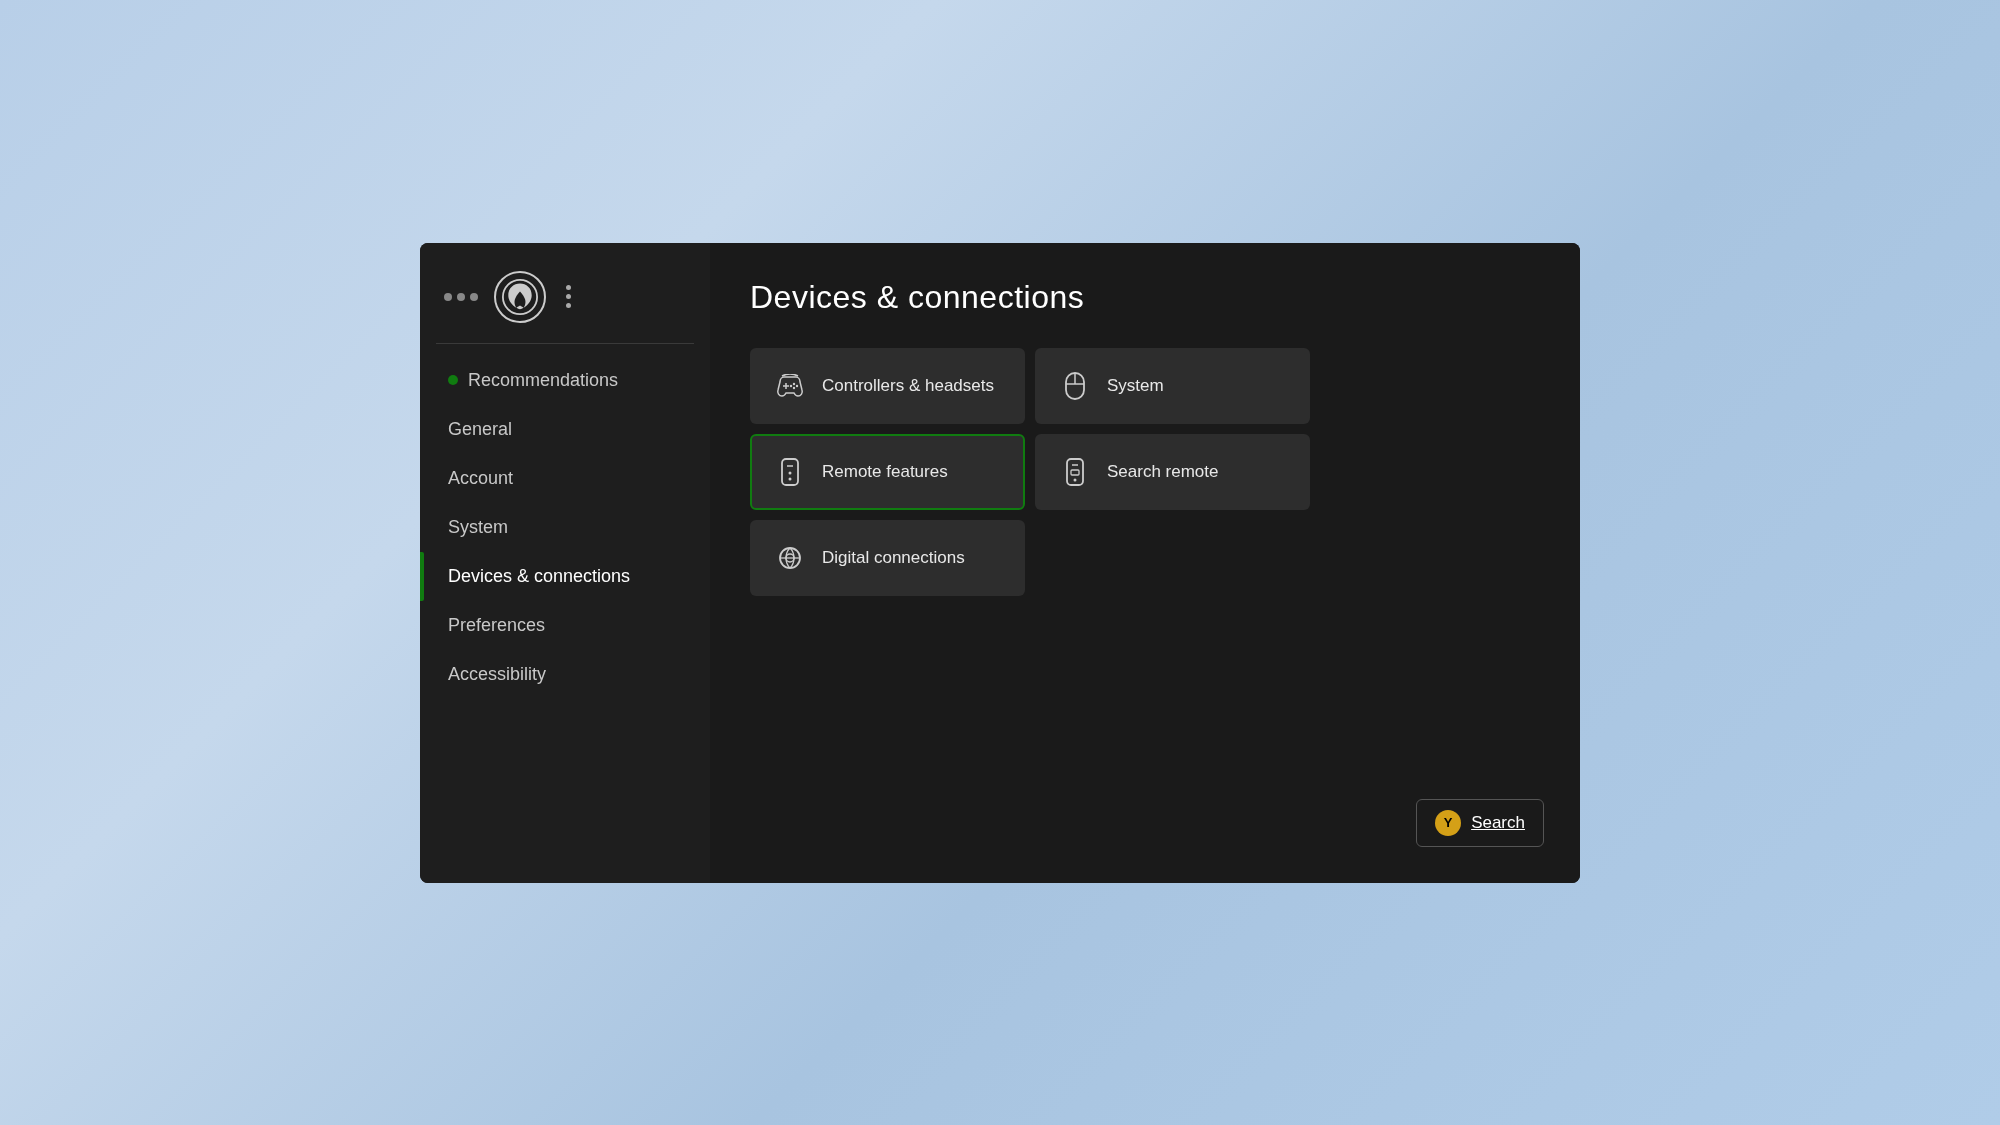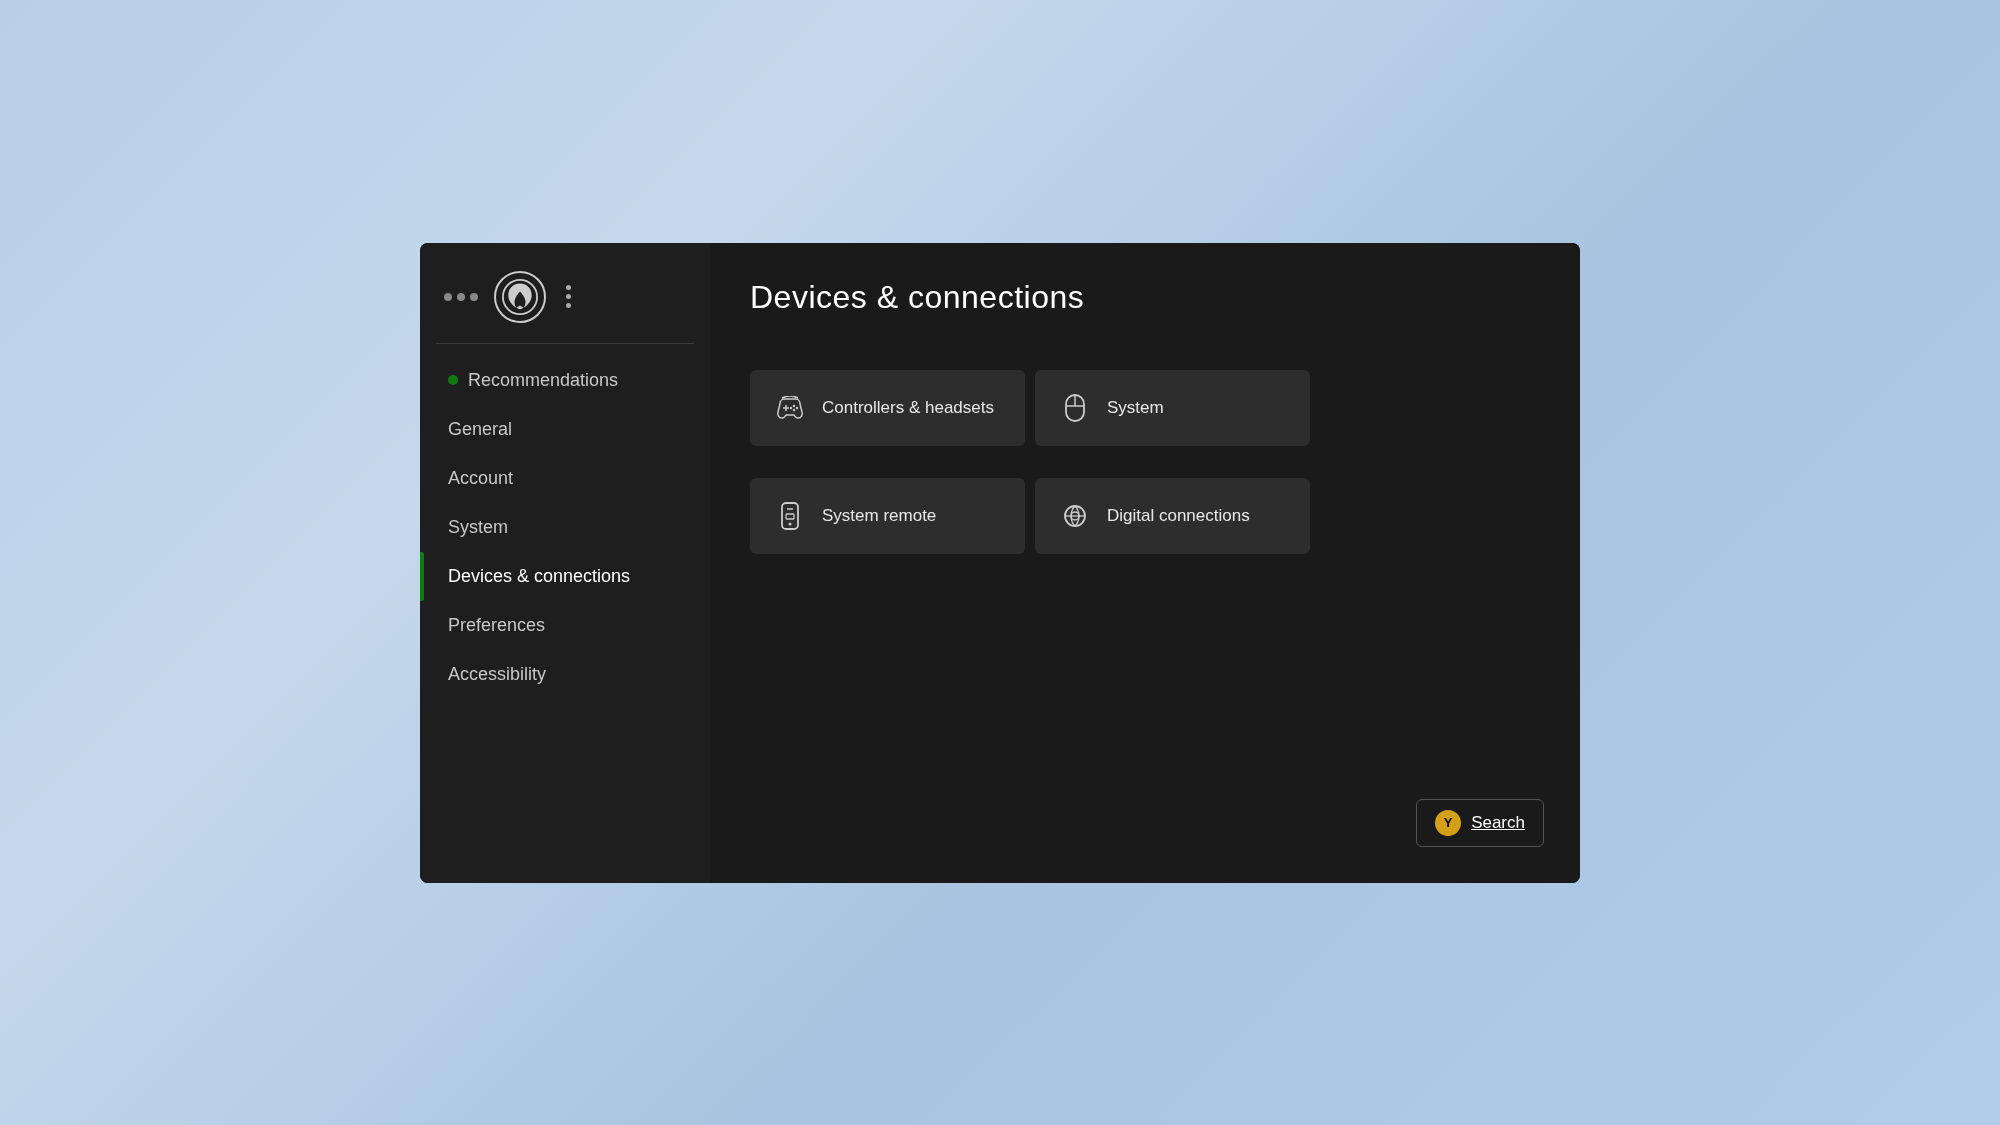--- a/index.html
+++ b/index.html
@@ -167,21 +167,20 @@
       background: #2d2d2d;
       border-radius: 6px;
       padding: 22px 24px;
       display: flex;
       align-items: center;
       gap: 18px;
       cursor: pointer;
       position: relative;
       border: 2px solid transparent;
       transition: background 0.15s;
-      margin-top: 22px;
     }
 
     .grid-item.selected {
       border: 2.5px solid #107c10;
       background: #2d2d2d;
     }
 
     .grid-item-label {
       color: #e8e8e8;
       font-size: 17px;
@@ -313,31 +312,42 @@
         <div class="item-icon">
           <svg width="22" height="30" viewBox="0 0 22 30" fill="none" xmlns="http://www.w3.org/2000/svg">
             <rect x="2" y="2" width="18" height="26" rx="9" stroke="#cccccc" stroke-width="1.8" fill="none"></rect>
             <line x1="11" y1="2" x2="11" y2="13" stroke="#cccccc" stroke-width="1.5"></line>
             <line x1="2" y1="13" x2="20" y2="13" stroke="#cccccc" stroke-width="1.5"></line>
           </svg>
         </div>
         <span class="grid-item-label">System</span>
       </div>
 
+      <div class="grid-item selected">
+        <div class="item-icon">
+          <svg width="20" height="30" viewBox="0 0 20 30" fill="none" xmlns="http://www.w3.org/2000/svg">
+            <rect x="2" y="2" width="16" height="26" rx="4" stroke="#cccccc" stroke-width="1.8" fill="none"></rect>
+            <line x1="7" y1="9" x2="13" y2="9" stroke="#cccccc" stroke-width="1.5"></line>
+            <circle cx="10" cy="16" r="1.5" fill="#cccccc"></circle>
+            <circle cx="10" cy="22" r="1.5" fill="#cccccc"></circle>
+          </svg>
+        </div>
+        <span class="grid-item-label">Remote features</span>
+      </div>
 
       <div class="grid-item">
         <div class="item-icon">
           <svg width="20" height="30" viewBox="0 0 20 30" fill="none" xmlns="http://www.w3.org/2000/svg">
             <rect x="2" y="2" width="16" height="26" rx="4" stroke="#cccccc" stroke-width="1.8" fill="none"></rect>
             <line x1="7" y1="8" x2="13" y2="8" stroke="#cccccc" stroke-width="1.5"></line>
             <rect x="6" y="13" width="8" height="5" rx="1" stroke="#cccccc" stroke-width="1.3" fill="none"></rect>
             <circle cx="10" cy="23" r="1.5" fill="#cccccc"></circle>
           </svg>
         </div>
-        <span class="grid-item-label">System remote</span>
+        <span class="grid-item-label">Search remote</span>
       </div>
 
       <div class="grid-item">
         <div class="item-icon">
           <svg width="28" height="28" viewBox="0 0 28 28" fill="none" xmlns="http://www.w3.org/2000/svg">
             <circle cx="14" cy="14" r="10" stroke="#cccccc" stroke-width="1.8" fill="none"></circle>
             <circle cx="14" cy="14" r="4" stroke="#cccccc" stroke-width="1.5" fill="none"></circle>
             <path d="M14 4 Q18 8, 18 14 Q18 20, 14 24" stroke="#cccccc" stroke-width="1.3" fill="none"></path>
             <path d="M14 4 Q10 8, 10 14 Q10 20, 14 24" stroke="#cccccc" stroke-width="1.3" fill="none"></path>
             <line x1="4" y1="14" x2="24" y2="14" stroke="#cccccc" stroke-width="1.3"></line>

